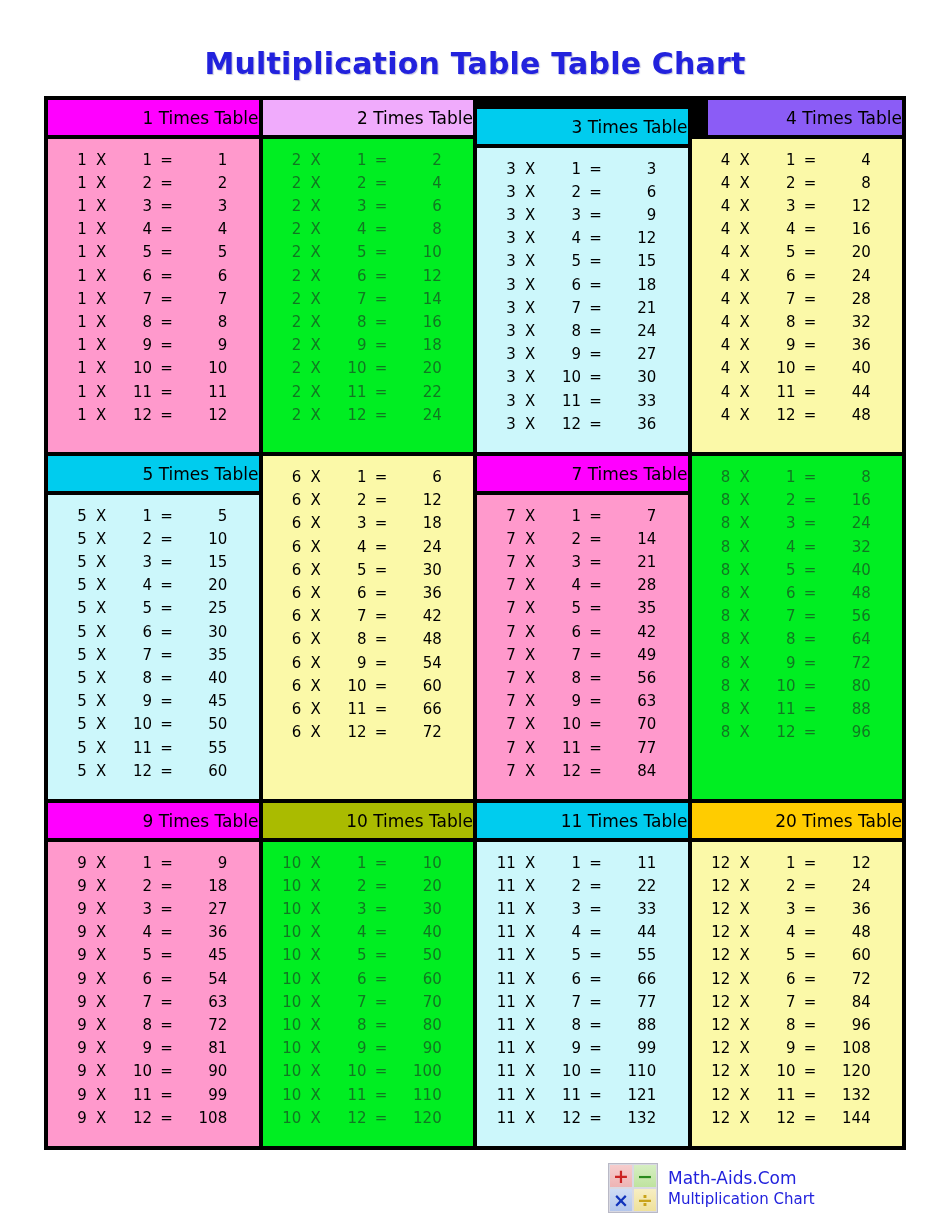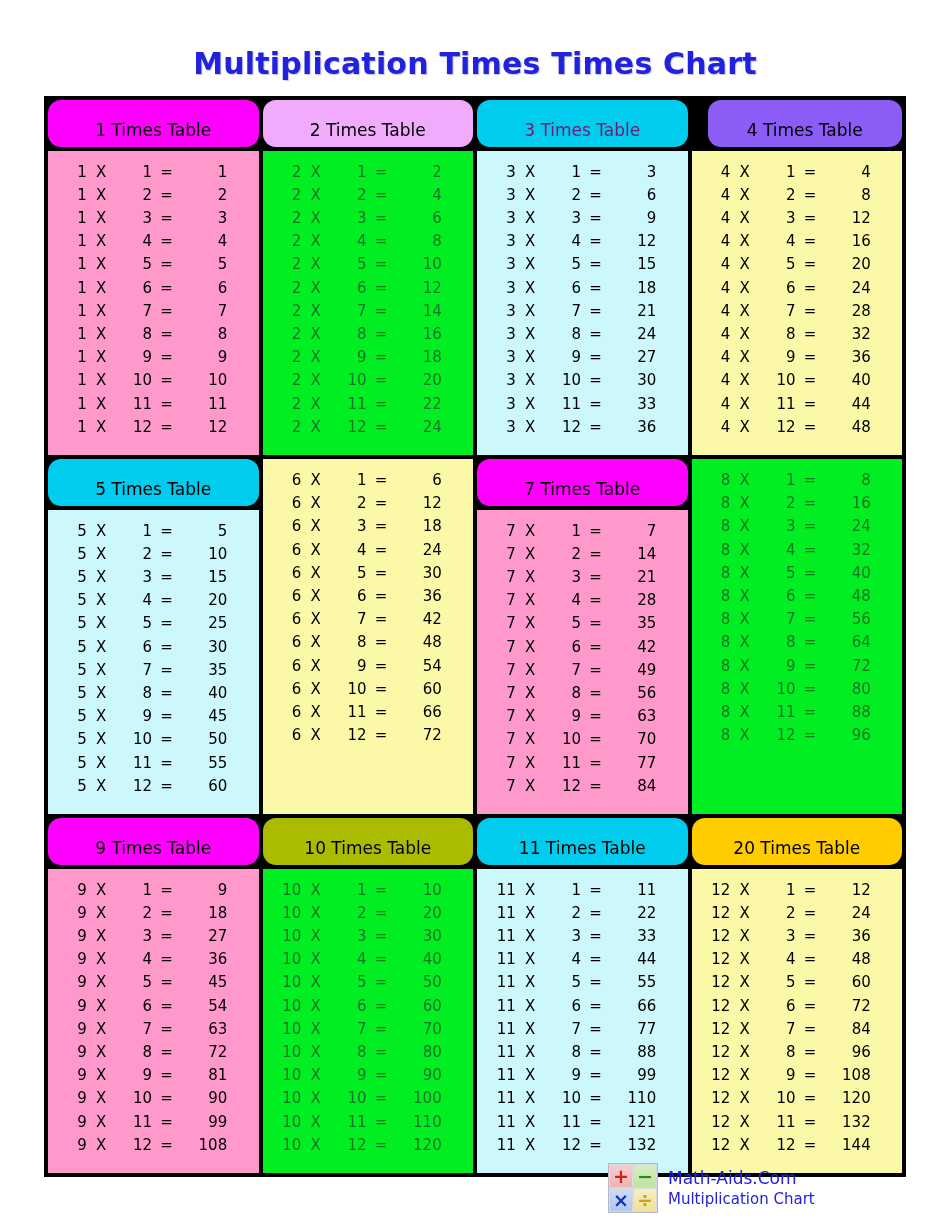--- a/index.html
+++ b/index.html
@@ -42,27 +42,26 @@
   }
 
   .times-table {
     display: flex;
     flex-direction: column;
     background: #000000;
     gap: 4px;
   }
 
   .tt-header {
-    text-align: center;
+    text-align: right;
     font-size: 17px;
     color: #000000;
-    padding: 21px 0 6px 0;
+    padding: 9px 0 6px 0;
     font-family: "DejaVu Sans", sans-serif;
     line-height: 1.15;
-    border-radius: 13px;
   }
 
   .tt-body {
     flex: 1;
     padding: 10px 0 16px 0;
     box-sizing: border-box;
   }
 
   .tt-row {
     display: grid;
@@ -124,21 +123,21 @@
   #brand-sub {
     color: #2222dd;
     font-size: 15px;
     line-height: 21px;
     font-family: "DejaVu Sans", sans-serif;
   }
 </style>
 </head>
 <body>
 
-<h1 id="page-title">Multiplication Times Times Chart</h1>
+<h1 id="page-title">Multiplication Table Table Chart</h1>
 
 <div id="chart-grid">
     <div class="times-table">
       <div class="tt-header" style="background: rgb(255, 0, 255); color: rgb(0, 0, 0);">1 Times Table</div>
       <div class="tt-body" style="background: rgb(255, 153, 204); color: rgb(0, 0, 0);">
         <div class="tt-row">
           <span class="c-a">1</span>
           <span class="c-op">X</span>
           <span class="c-b">1</span>
           <span class="c-eq">=</span>
@@ -306,21 +305,21 @@
         <div class="tt-row">
           <span class="c-a">2</span>
           <span class="c-op">X</span>
           <span class="c-b">12</span>
           <span class="c-eq">=</span>
           <span class="c-res">24</span>
         </div>
       </div>
     </div>
     <div class="times-table">
-      <div class="tt-header" style="background: rgb(0, 204, 238); color: #701a75;">3 Times Table</div>
+      <div class="tt-header" style="background: rgb(0, 204, 238); color: #000000; margin-top: 9px;">3 Times Table</div>
       <div class="tt-body" style="background: rgb(204, 247, 251); color: rgb(0, 0, 0);">
         <div class="tt-row">
           <span class="c-a">3</span>
           <span class="c-op">X</span>
           <span class="c-b">1</span>
           <span class="c-eq">=</span>
           <span class="c-res">3</span>
         </div>
         <div class="tt-row">
           <span class="c-a">3</span>

